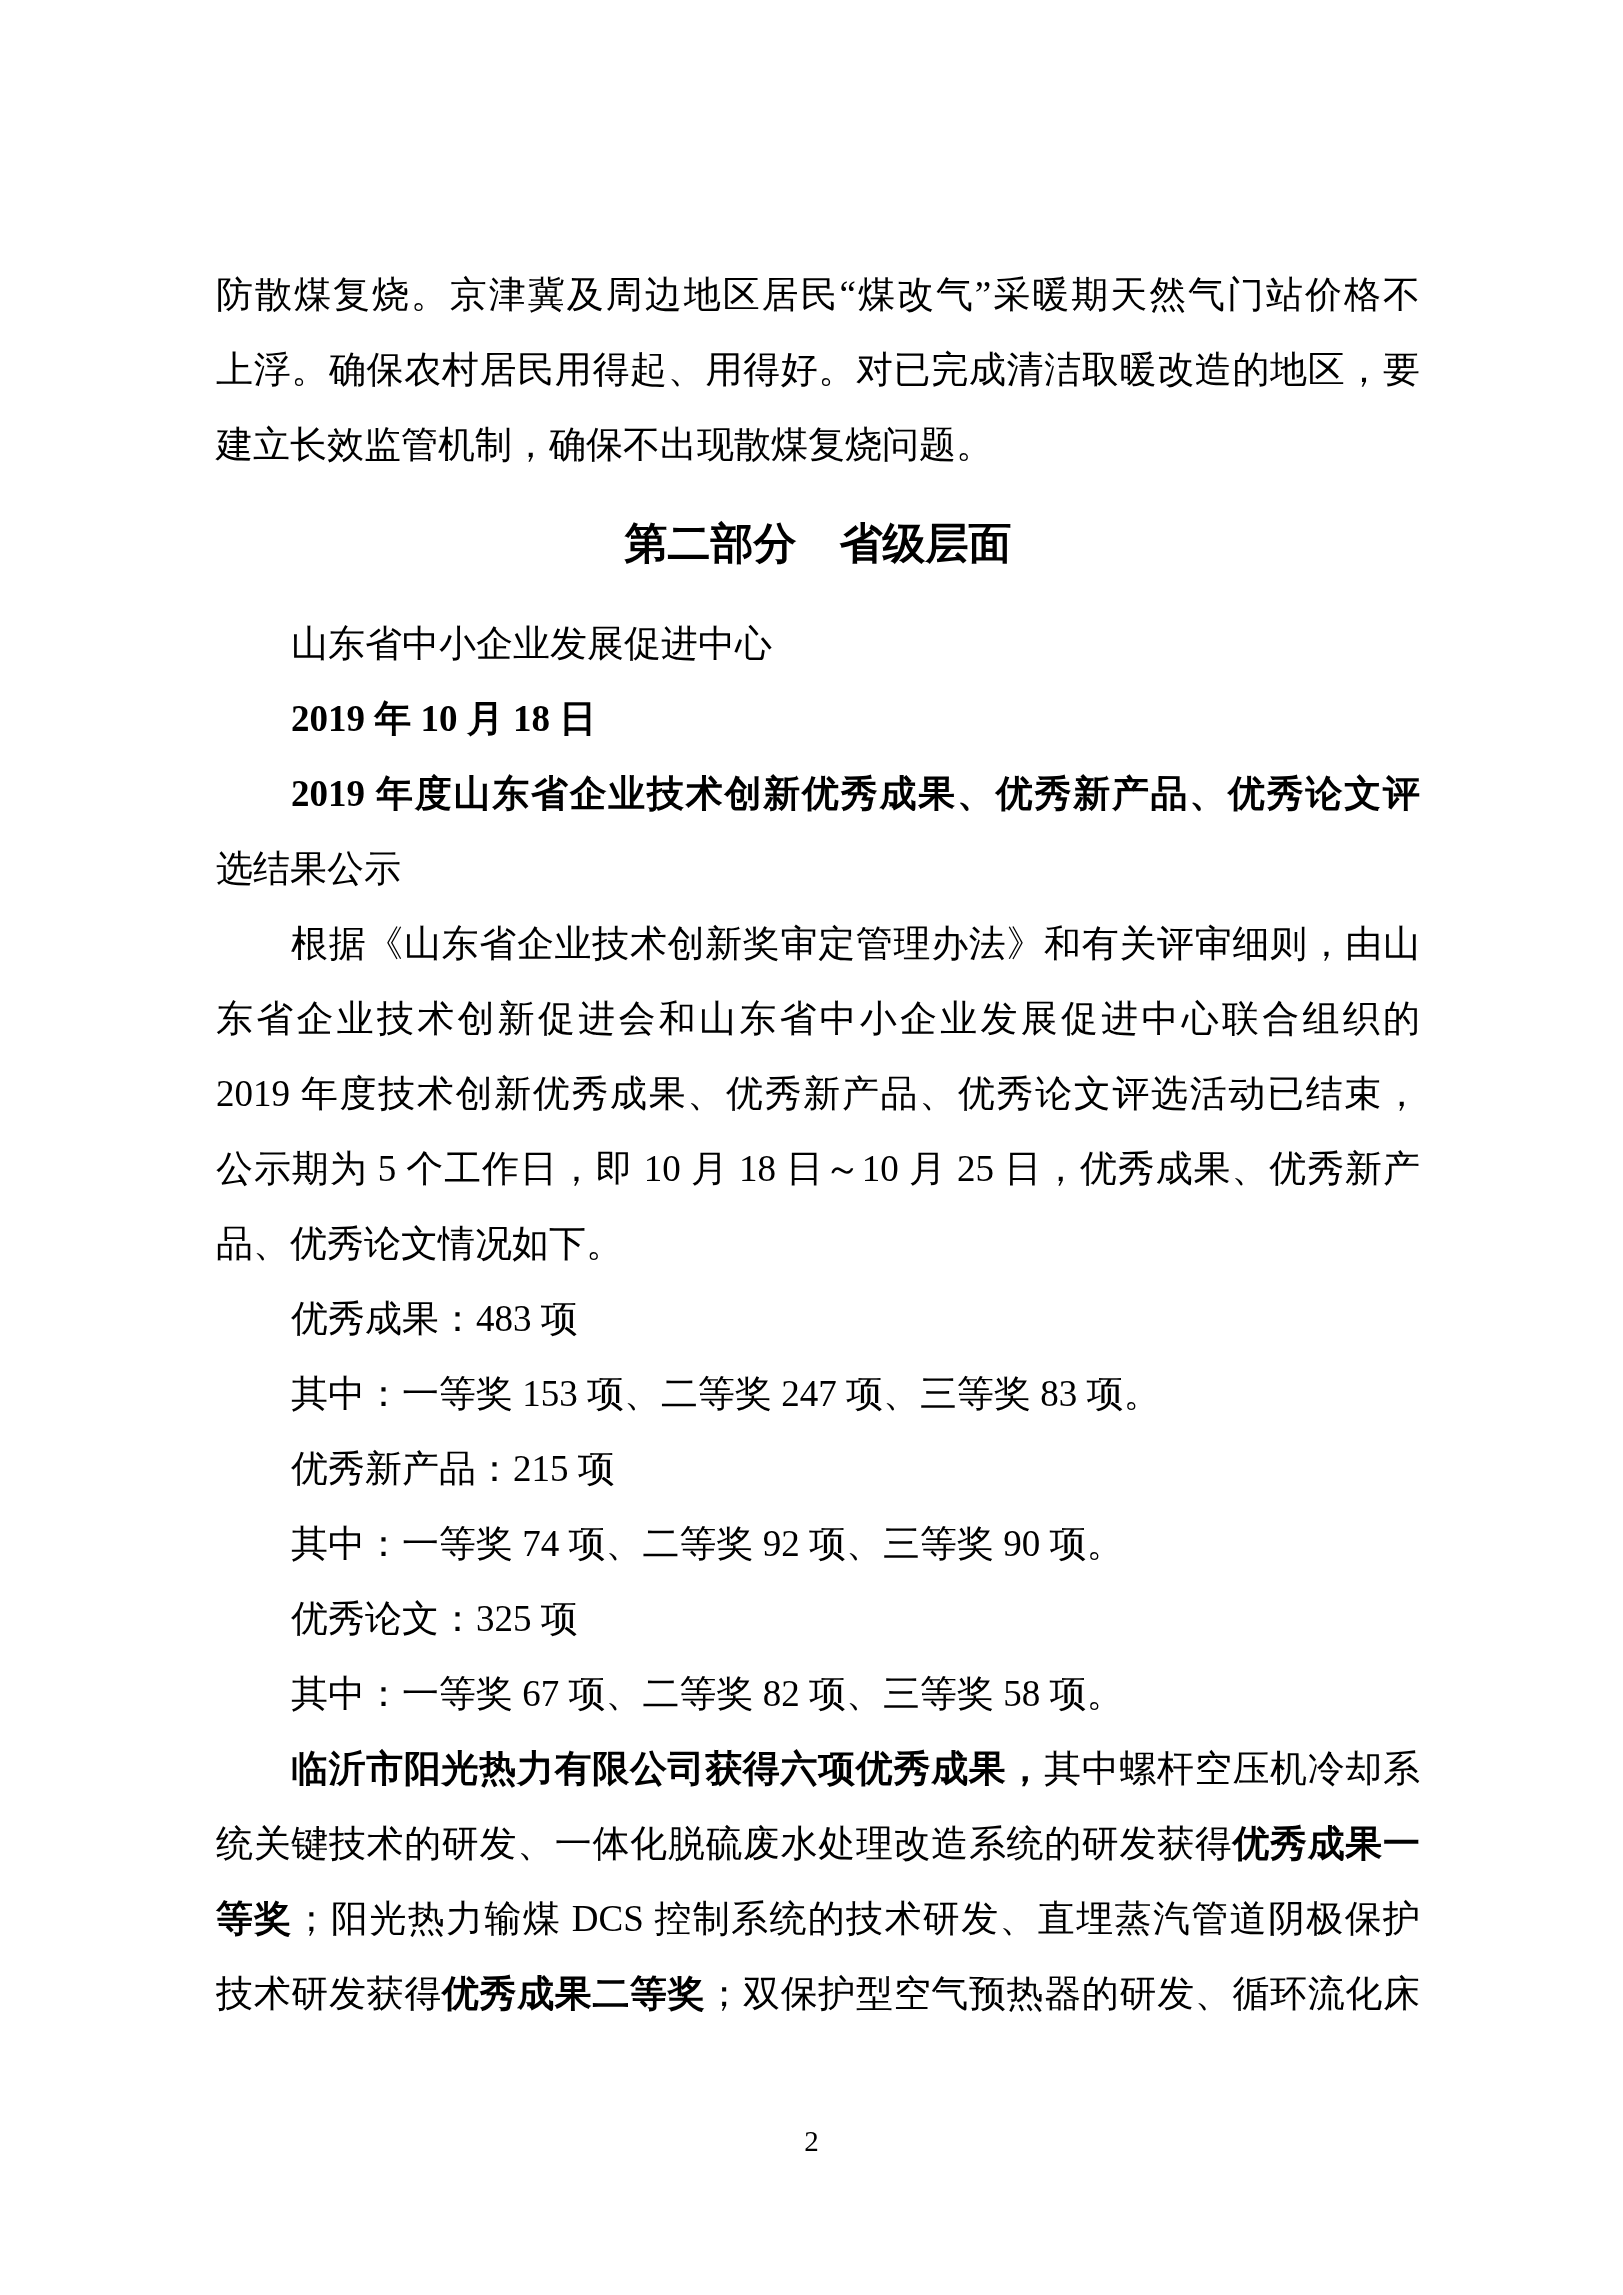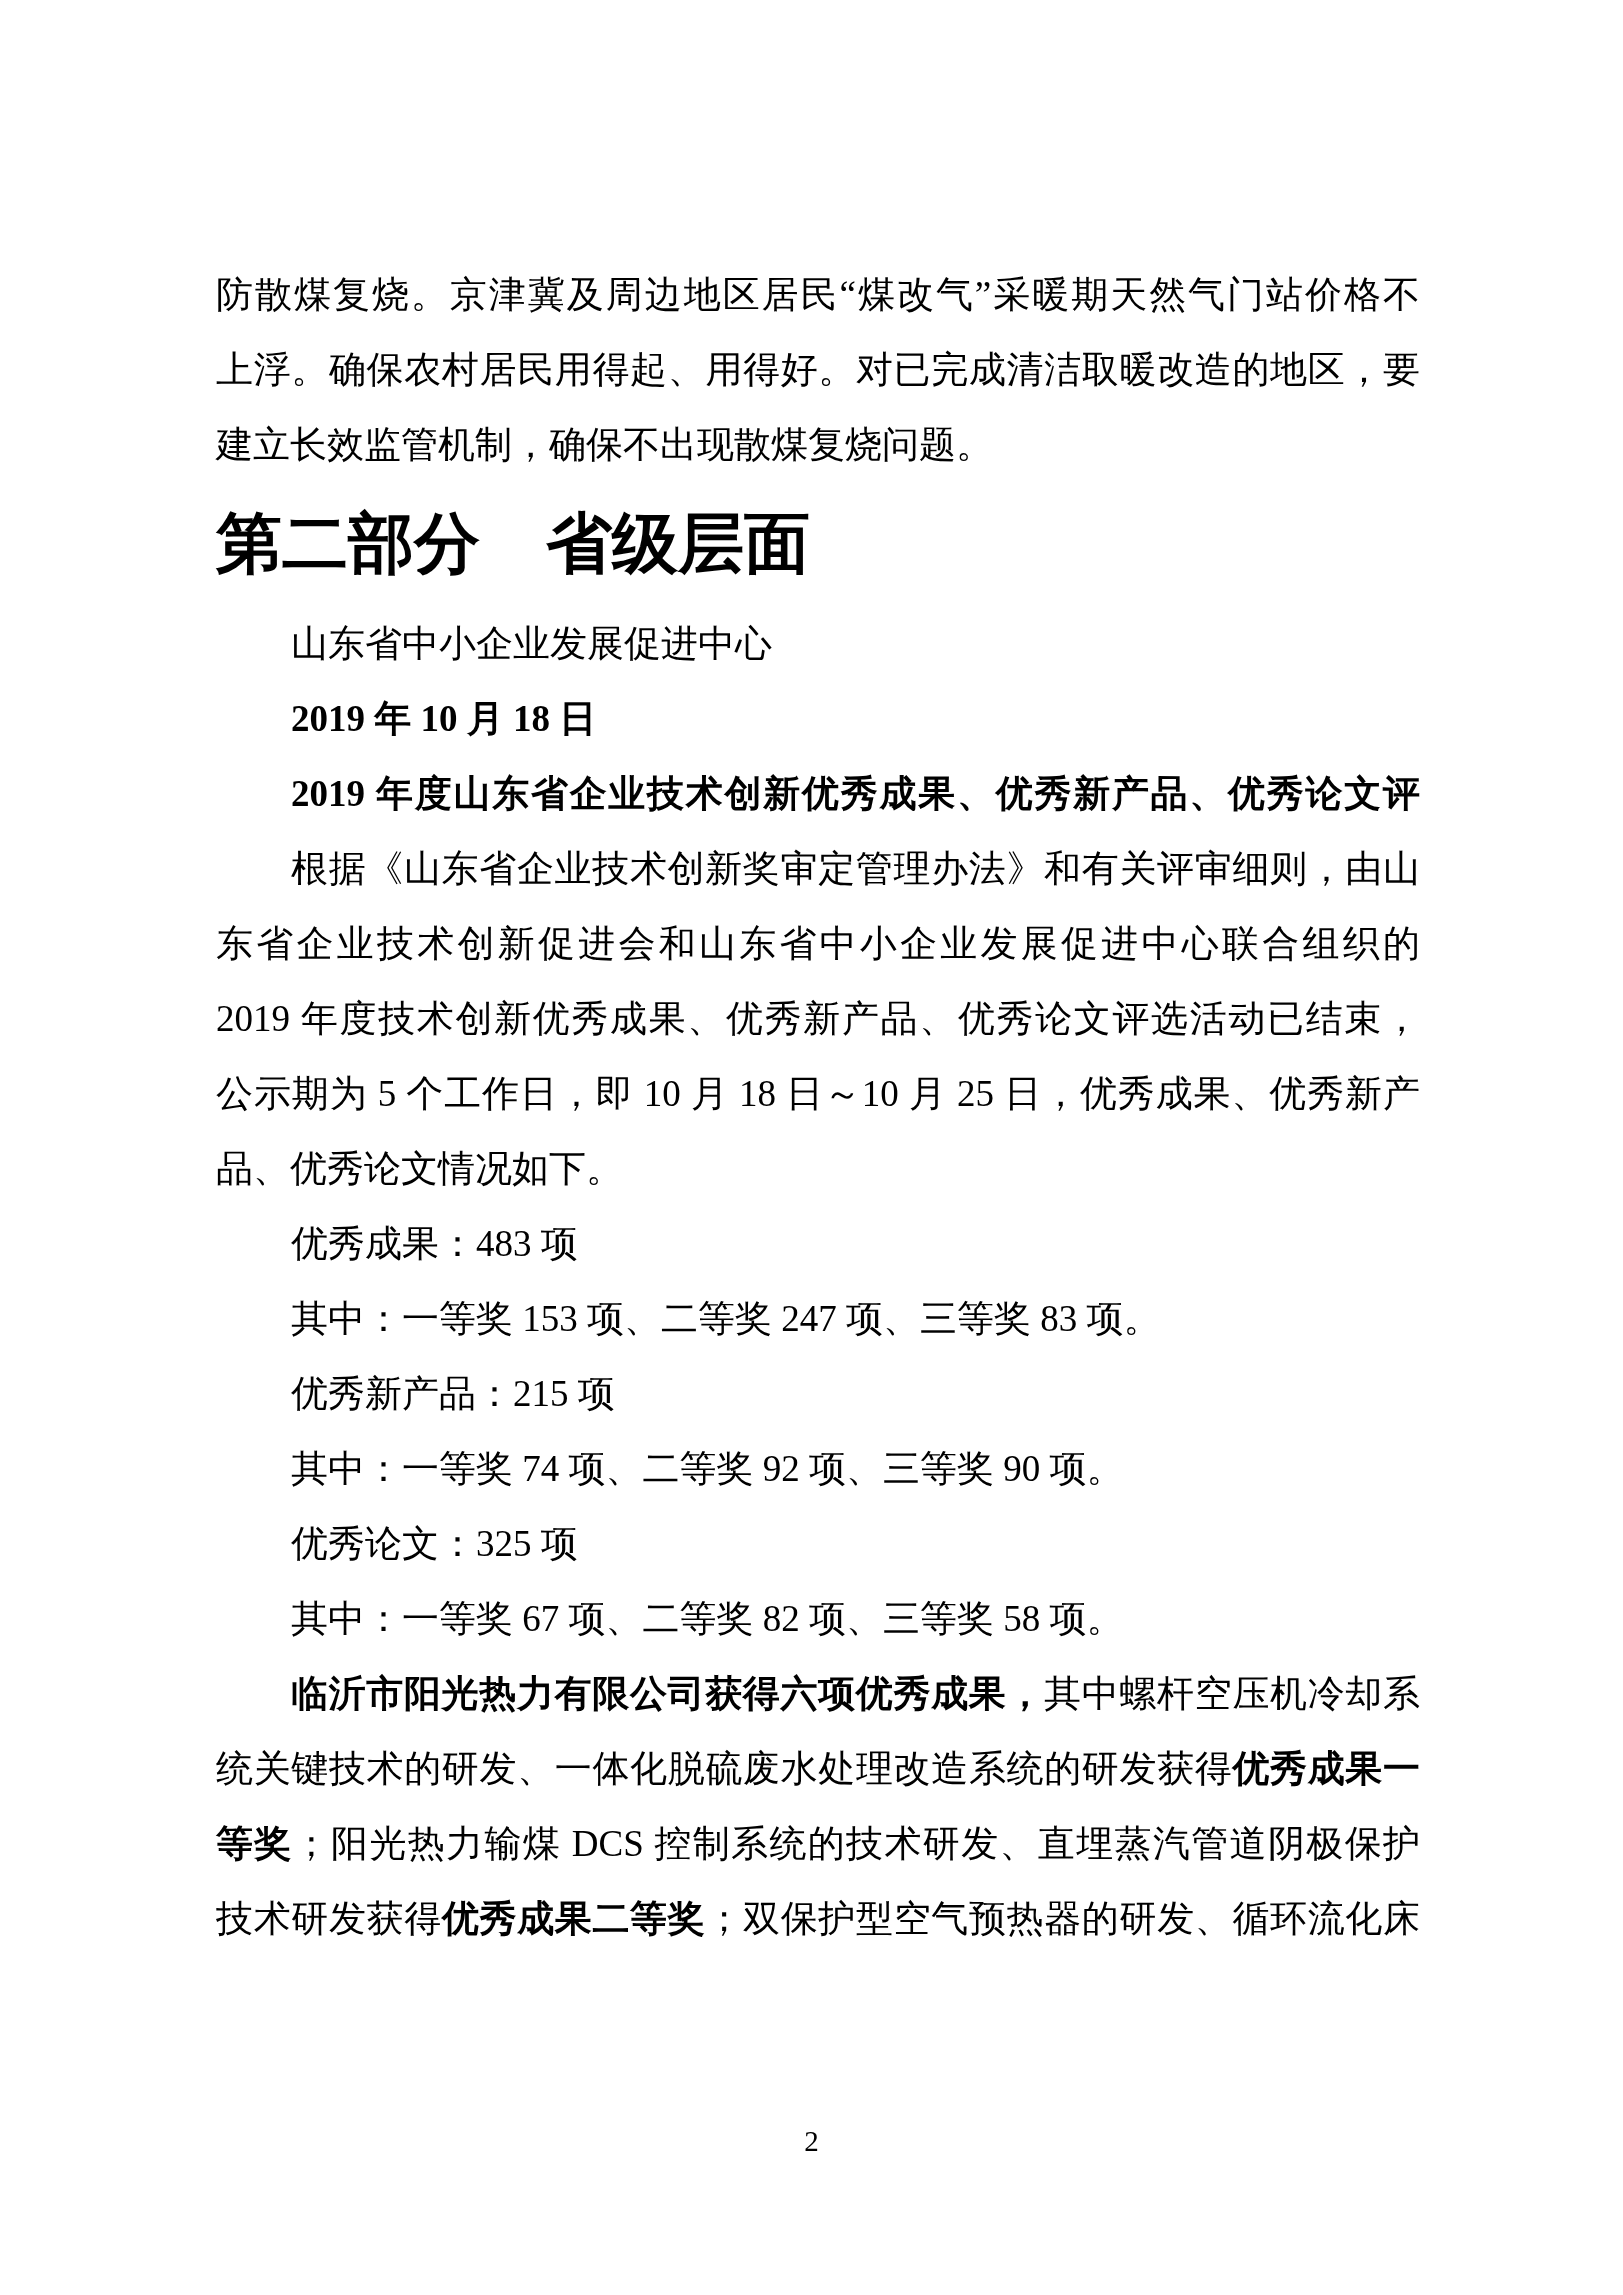--- a/index.html
+++ b/index.html
@@ -29,23 +29,23 @@
   }
   .indent{
     text-indent:75px;
   }
   .b{
     font-weight:bold;
   }
   .heading{
     height:124px;
     line-height:124px;
-    font-size:66px;
+    font-size:43px;
     font-weight:bold;
-    text-align:left;
+    text-align:center;
     text-indent:0;
   }
   .pagenum{
     position:absolute;
     top:2106px;
     left:0;
     width:100%;
     text-align:center;
     font-size:29px;
     line-height:31px;
@@ -61,20 +61,21 @@
     <div class="line just">上浮。确保农村居民用得起、用得好。对已完成清洁取暖改造的地区，要</div>
     <div class="line">建立长效监管机制，确保不出现散煤复烧问题。</div>
 
     <div class="line heading">第二部分　省级层面</div>
 
     <div class="line indent">山东省中小企业发展促进中心</div>
 
     <div class="line indent b">2019 年 10 月 18 日</div>
 
     <div class="line indent b just">2019 年度山东省企业技术创新优秀成果、优秀新产品、优秀论文评</div>
+    <div class="line">选结果公示</div>
 
     <div class="line indent just">根据《山东省企业技术创新奖审定管理办法》和有关评审细则，由山</div>
     <div class="line just">东省企业技术创新促进会和山东省中小企业发展促进中心联合组织的</div>
     <div class="line just">2019 年度技术创新优秀成果、优秀新产品、优秀论文评选活动已结束，</div>
     <div class="line just">公示期为 5 个工作日，即 10 月 18 日～10 月 25 日，优秀成果、优秀新产</div>
     <div class="line">品、优秀论文情况如下。</div>
 
     <div class="line indent">优秀成果：483 项</div>
     <div class="line indent">其中：一等奖 153 项、二等奖 247 项、三等奖 83 项。</div>
     <div class="line indent">优秀新产品：215 项</div>

